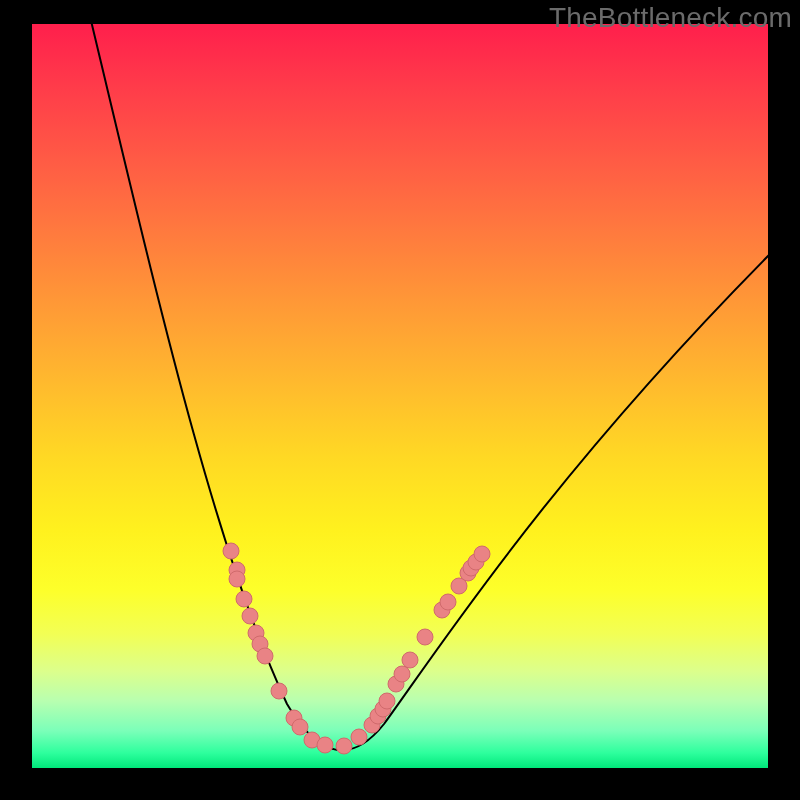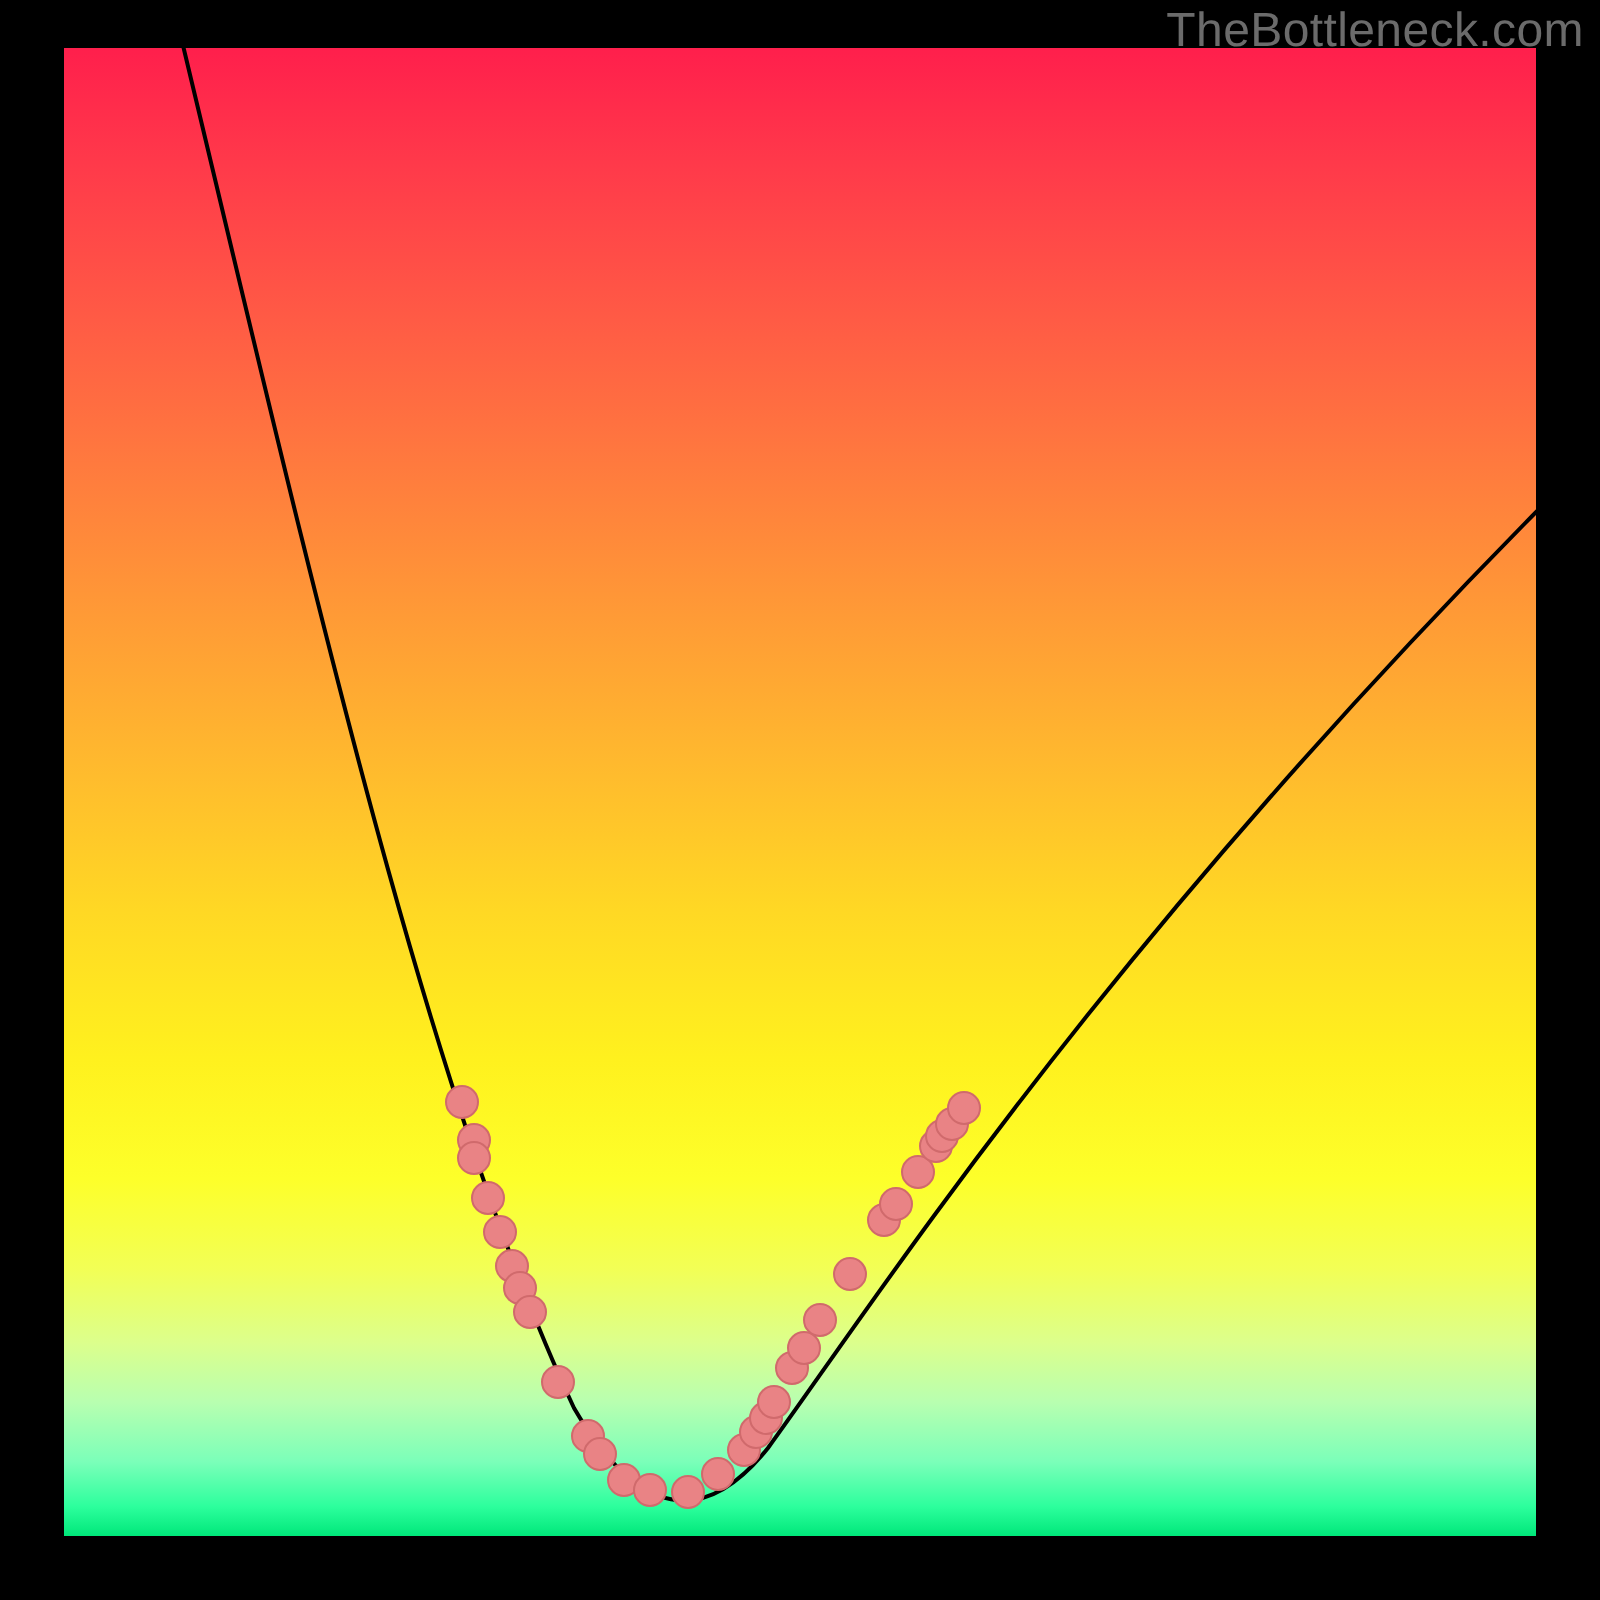--- a/index.html
+++ b/index.html
@@ -57,21 +57,21 @@
     left: 0;
     top: 0;
     width: 736px;
     height: 744px;
   }
   .watermark {
     position: absolute;
     top: 2px;
     right: 8px;
     color: #6b6b6b;
-    font-size: 24px;
+    font-size: 28px;
     font-weight: 400;
     letter-spacing: 0.2px;
     user-select: none;
   }
 </style>
 </head>
 <body>
 
 <div class="frame">
   <div class="plot">

